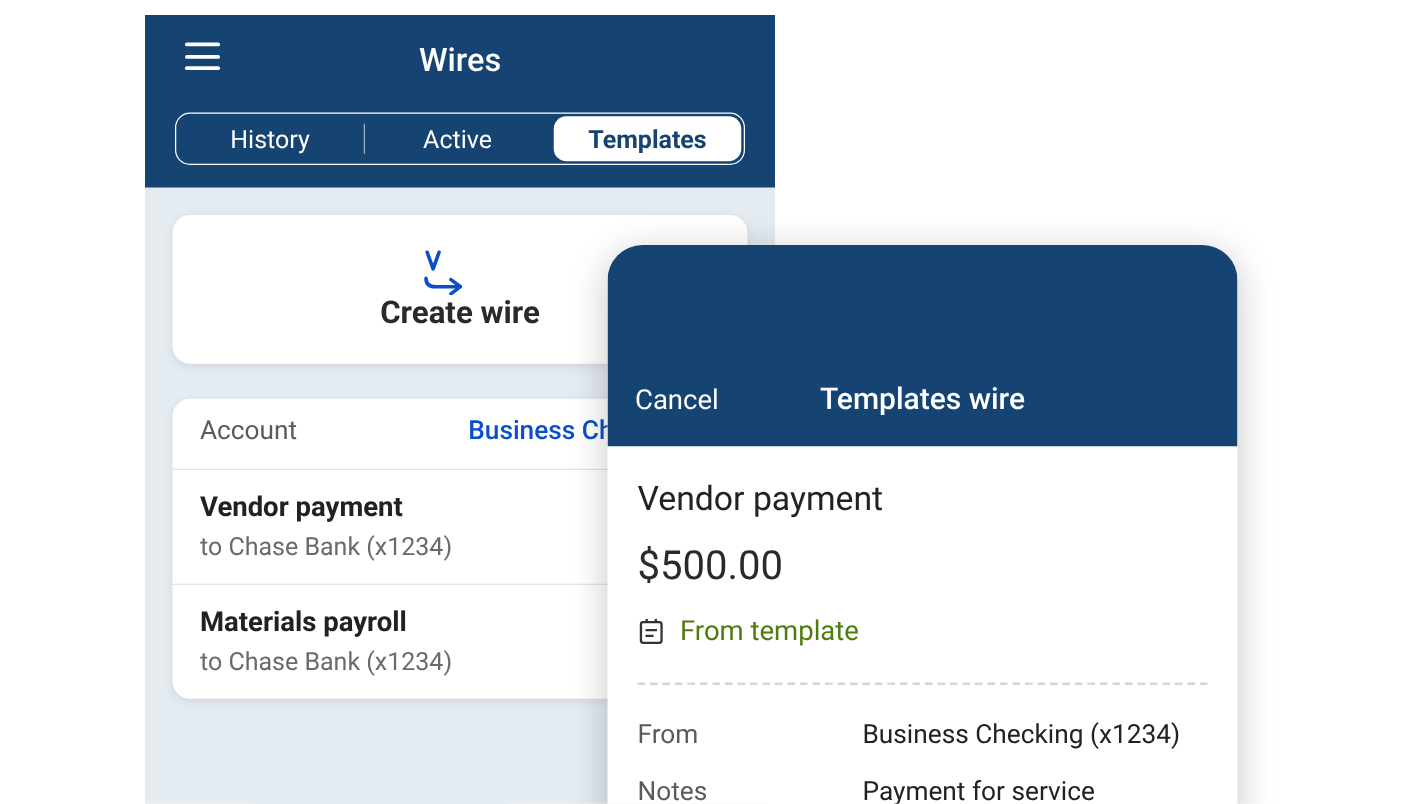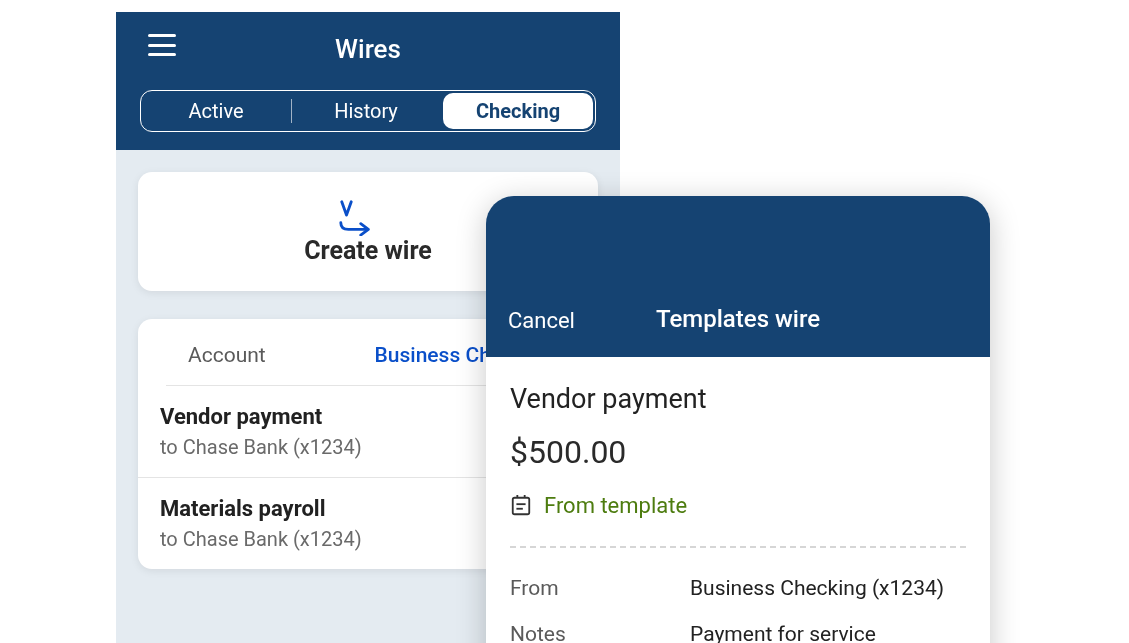--- a/index.html
+++ b/index.html
@@ -114,25 +114,24 @@
     }
     .create-wire-label {
       font-size: 25px;
       font-weight: 700;
       color: #2a2a2a;
     }
     .account-row {
       display: flex;
       align-items: center;
       justify-content: space-between;
-      padding: 24px 22px 18px 22px;
+      padding: 14px 22px 18px 22px;
       border-bottom: 1px solid #e4e4e4;
       font-size: 21px;
       cursor: pointer;
-      margin-left: 28px;
     }
     .account-label { color: #5a5a5a; }
     .account-value { color: #0a4fc9; font-weight: 500; }
     .template-row {
       padding: 18px 22px;
       border-bottom: 1px solid #e4e4e4;
       cursor: pointer;
     }
     .template-row:last-child { border-bottom: none; }
     .template-name {
@@ -229,23 +228,23 @@
   <div class="header">
     <div class="header-top">
       <div class="hamburger">
         <span></span>
           <span></span>
           <span></span>
       </div>
       <div class="page-title">Wires</div>
     </div>
     <div class="segmented">
+      <div class="seg-item">History</div>
       <div class="seg-item">Active</div>
-      <div class="seg-item">History</div>
-      <div class="seg-item active">Checking</div>
+      <div class="seg-item active">Templates</div>
     </div>
   </div>
 
   <div class="content">
     <div class="card create-wire-card">
       <svg class="create-wire-icon" viewBox="0 0 40 40">
         <path d="M5 4 L10 18 L15 4" stroke="#0a4fc9" stroke-width="3" fill="none" stroke-linecap="round" stroke-linejoin="round"></path>
         <path d="M4 26 Q4 33 12 33 L30 33" stroke="#0a4fc9" stroke-width="3" fill="none" stroke-linecap="round"></path>
         <path d="M25 27 L33 33 L25 39" stroke="#0a4fc9" stroke-width="3" fill="none" stroke-linecap="round" stroke-linejoin="round"></path>
       </svg>

